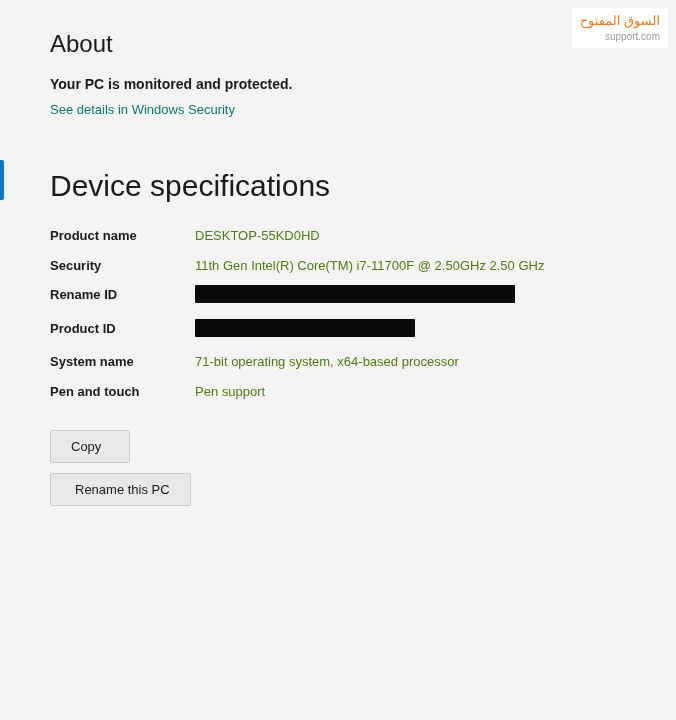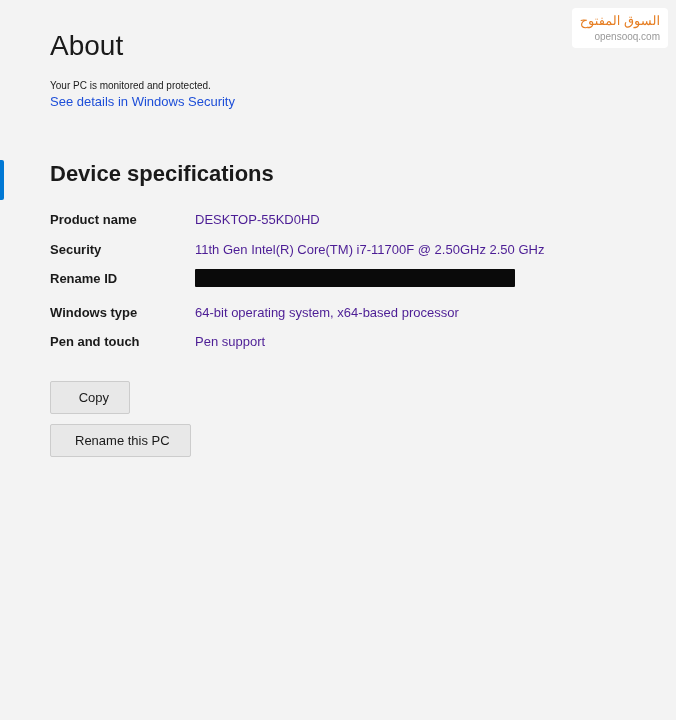--- a/index.html
+++ b/index.html
@@ -51,44 +51,44 @@
       height: 40px;
       background-color: #0078d4;
       border-radius: 0 2px 2px 0;
     }
 
     .content {
       padding: 30px 40px 30px 50px;
     }
 
     .page-title {
-      font-size: 28px;
+      font-size: 24px;
       font-weight: 400;
       color: #1a1a1a;
       margin-bottom: 18px;
     }
 
     .protected-text {
-      font-size: 10px;
-      color: #1a1a1a;
-      margin-bottom: 1px;
-      font-weight: 400;
+      font-size: 14px;
+      color: #1a1a1a;
+      margin-bottom: 8px;
+      font-weight: 700;
     }
 
     .security-link {
       font-size: 13px;
-      color: #1d4ed8;
+      color: #0f766e;
       text-decoration: none;
       margin-bottom: 28px;
       display: inline-block;
     }
 
     .section-title {
-      font-size: 22px;
-      font-weight: 700;
+      font-size: 30px;
+      font-weight: 400;
       color: #1a1a1a;
       margin-top: 24px;
       margin-bottom: 18px;
     }
 
     .specs-table {
       width: 100%;
       border-collapse: collapse;
     }
 
@@ -104,21 +104,21 @@
     }
 
     .specs-table td:first-child {
       width: 145px;
       font-weight: 600;
       padding-right: 10px;
       white-space: nowrap;
     }
 
     .specs-table td:last-child {
-      color: #4c1d95;
+      color: #4d7c0f;
       margin-top: 30px;
     }
 
     .redacted {
       display: inline-block;
       height: 18px;
       background-color: #0a0a0a;
       border-radius: 1px;
       position: relative;
     }
@@ -141,34 +141,34 @@
 
     .btn {
       background-color: #e8e8e8;
       border: 1px solid #cccccc;
       border-radius: 2px;
       padding: 8px 20px;
       font-size: 13px;
       color: #1a1a1a;
       cursor: pointer;
       min-width: 80px;
-      text-align: right;
+      text-align: left;
     }
 
     .btn-rename {
       min-width: 140px;
       padding-left: 24px;
     }
   </style>
 </head>
 <body>
 
 <div class="watermark">
   <span class="arabic">السوق المفتوح</span>
-  <span class="latin">opensooq.com</span>
+  <span class="latin">support.com</span>
 </div>
 
 <div class="sidebar-accent"></div>
 
 <div class="content">
 
   <h1 class="page-title">About</h1>
 
   <p class="protected-text">Your PC is monitored and protected.</p>
 
@@ -184,22 +184,26 @@
         </tr>
         <tr>
           <td>Security</td>
           <td>11th Gen Intel(R) Core(TM) i7-11700F @ 2.50GHz   2.50 GHz</td>
         </tr>
         <tr>
           <td>Rename ID</td>
           <td><span class="redacted redacted-device-id"></span></td>
         </tr>
         <tr>
-          <td>Windows type</td>
-          <td>64-bit operating system, x64-based processor</td>
+          <td>Product ID</td>
+          <td><span class="redacted redacted-product-id"></span></td>
+        </tr>
+        <tr>
+          <td>System name</td>
+          <td>71-bit operating system, x64-based processor</td>
         </tr>
         <tr>
           <td>Pen and touch</td>
           <td>Pen support</td>
         </tr>
       </tbody>
   </table>
 
   <div class="buttons-area">
     <button class="btn">Copy</button>

